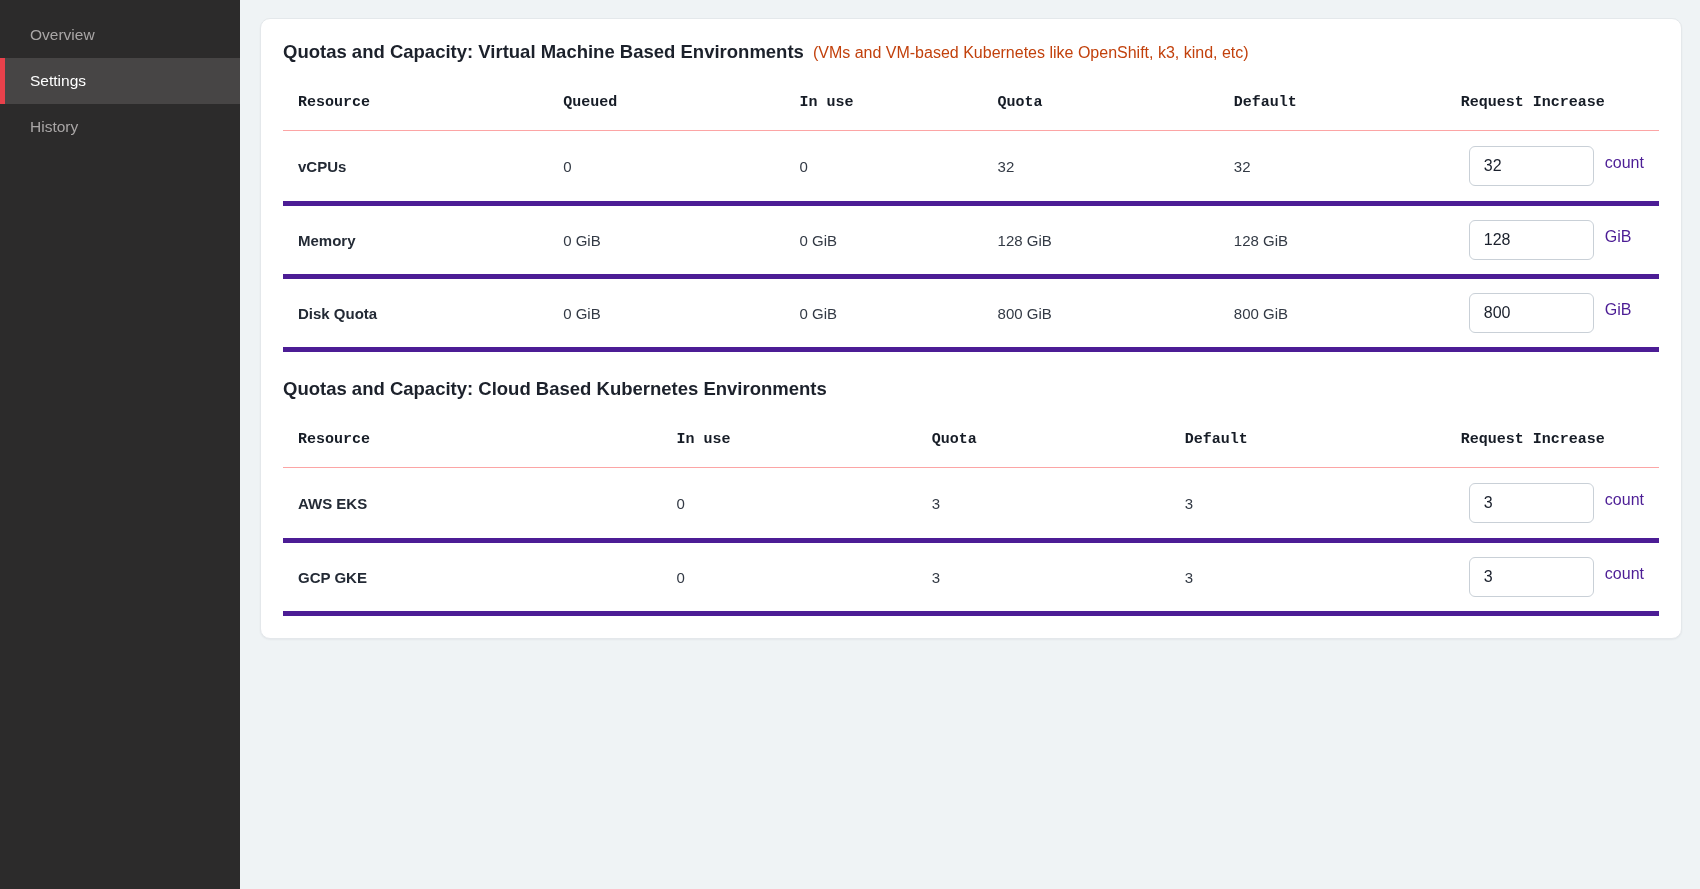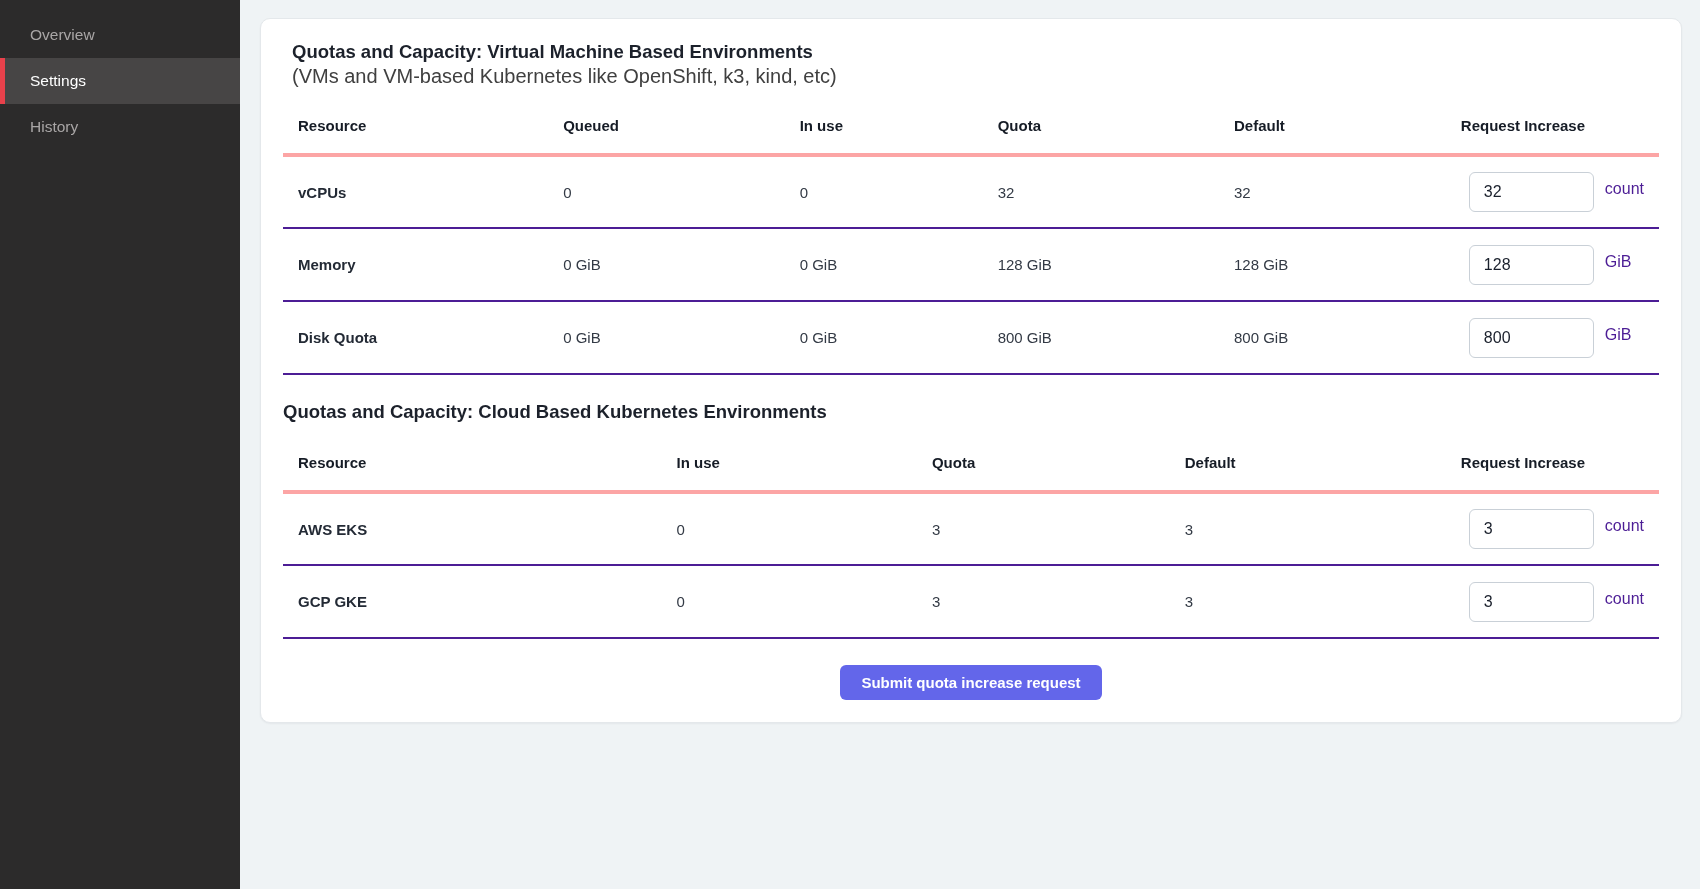--- a/index.html
+++ b/index.html
@@ -39,43 +39,44 @@
     letter-spacing: .1px;
   }
   .card {
     background: #ffffff;
     border: 1px solid #e4e8eb;
     border-radius: 10px;
     box-shadow: 0 1px 2px rgba(16,24,40,.05);
     padding: 20px 22px 22px 22px;
   }
 
-  .section-heading { display: flex; align-items: baseline; flex-direction: column; }
+  .section-heading { display: flex; align-items: baseline; }
   .section-heading h2 {
     font-size: 18.5px; font-weight: 600; color: #1c212b;
     line-height: 26px;
   }
   .section-heading .subtitle {
     margin-left: 9px;
-    font-size: 20px; font-weight: 400; color: #404040;
+    font-size: 16px; font-weight: 400; color: #c2410c;
   }
   .section-heading.second { margin-top: 24px; text-align: right; }
 
   table { width: 100%; border-collapse: collapse; margin-top: 10px; }
   th {
     text-align: left;
     font-size: 15px; font-weight: 700; color: #161c26;
     padding: 19px 15px;
-    border-bottom: 4px solid #fca5a5;
+    border-bottom: 1px solid #fca5a5;
+    font-family: Liberation Mono, monospace;
   }
   td {
     height: 73px;
     padding: 0 15px;
     font-size: 15px; color: #333a45;
-    border-bottom: 2px solid #4c1d95;
+    border-bottom: 5px solid #4c1d95;
   }
   td.resource { font-weight: 600; color: #232a35; }
 
   .request-cell { display: flex; align-items: center; }
   .request-input {
     width: 125px; height: 40px;
     margin-left: 8px;
     border: 1px solid #c9d0d7; border-radius: 6px;
     padding: 0 14px;
     font-size: 16px; color: #1a202c;
@@ -228,18 +229,15 @@
           <td>
             <div class="request-cell">
               <input class="request-input" type="text" value="3" style="">
               <span class="unit-label">count</span>
             </div>
           </td>
         </tr>
       </tbody>
     </table>
 
-    <div class="button-row">
-      <button class="submit-btn">Submit quota increase request</button>
-    </div>
 
   </section>
 </main>
 
 </body></html>

